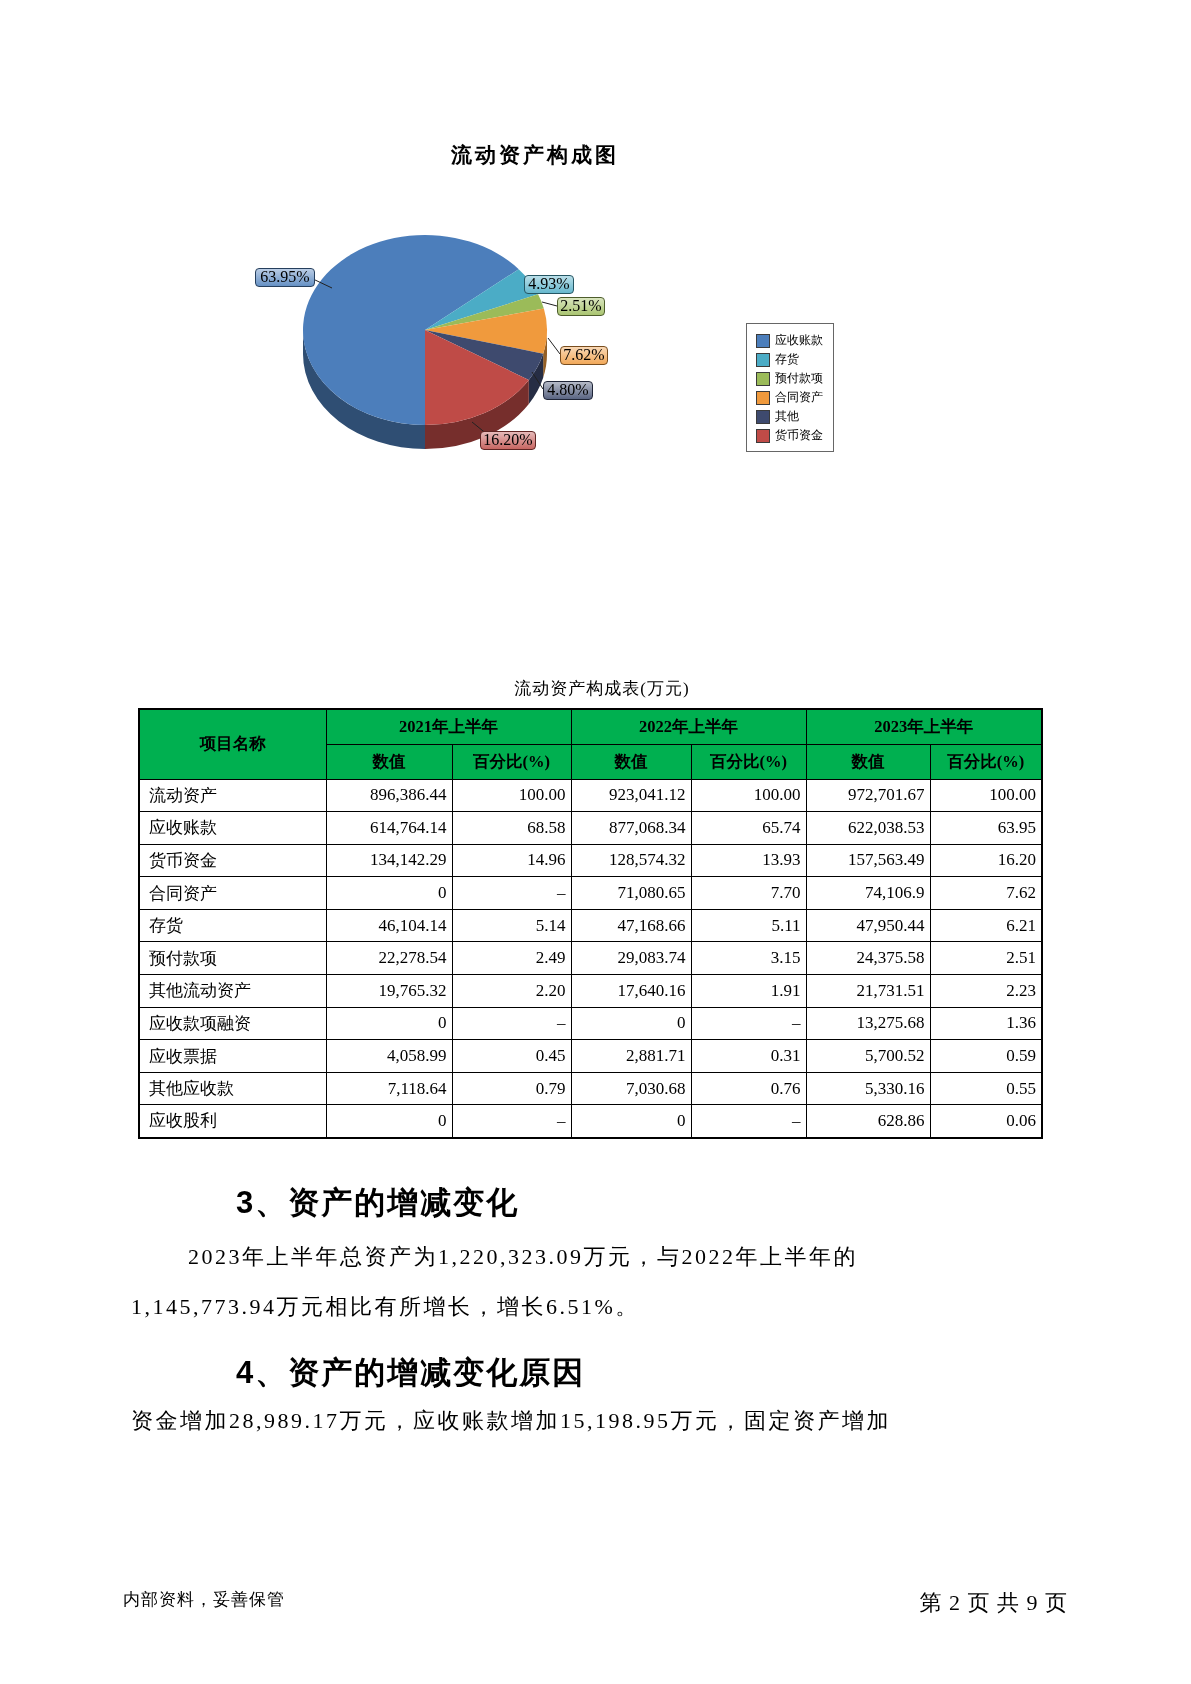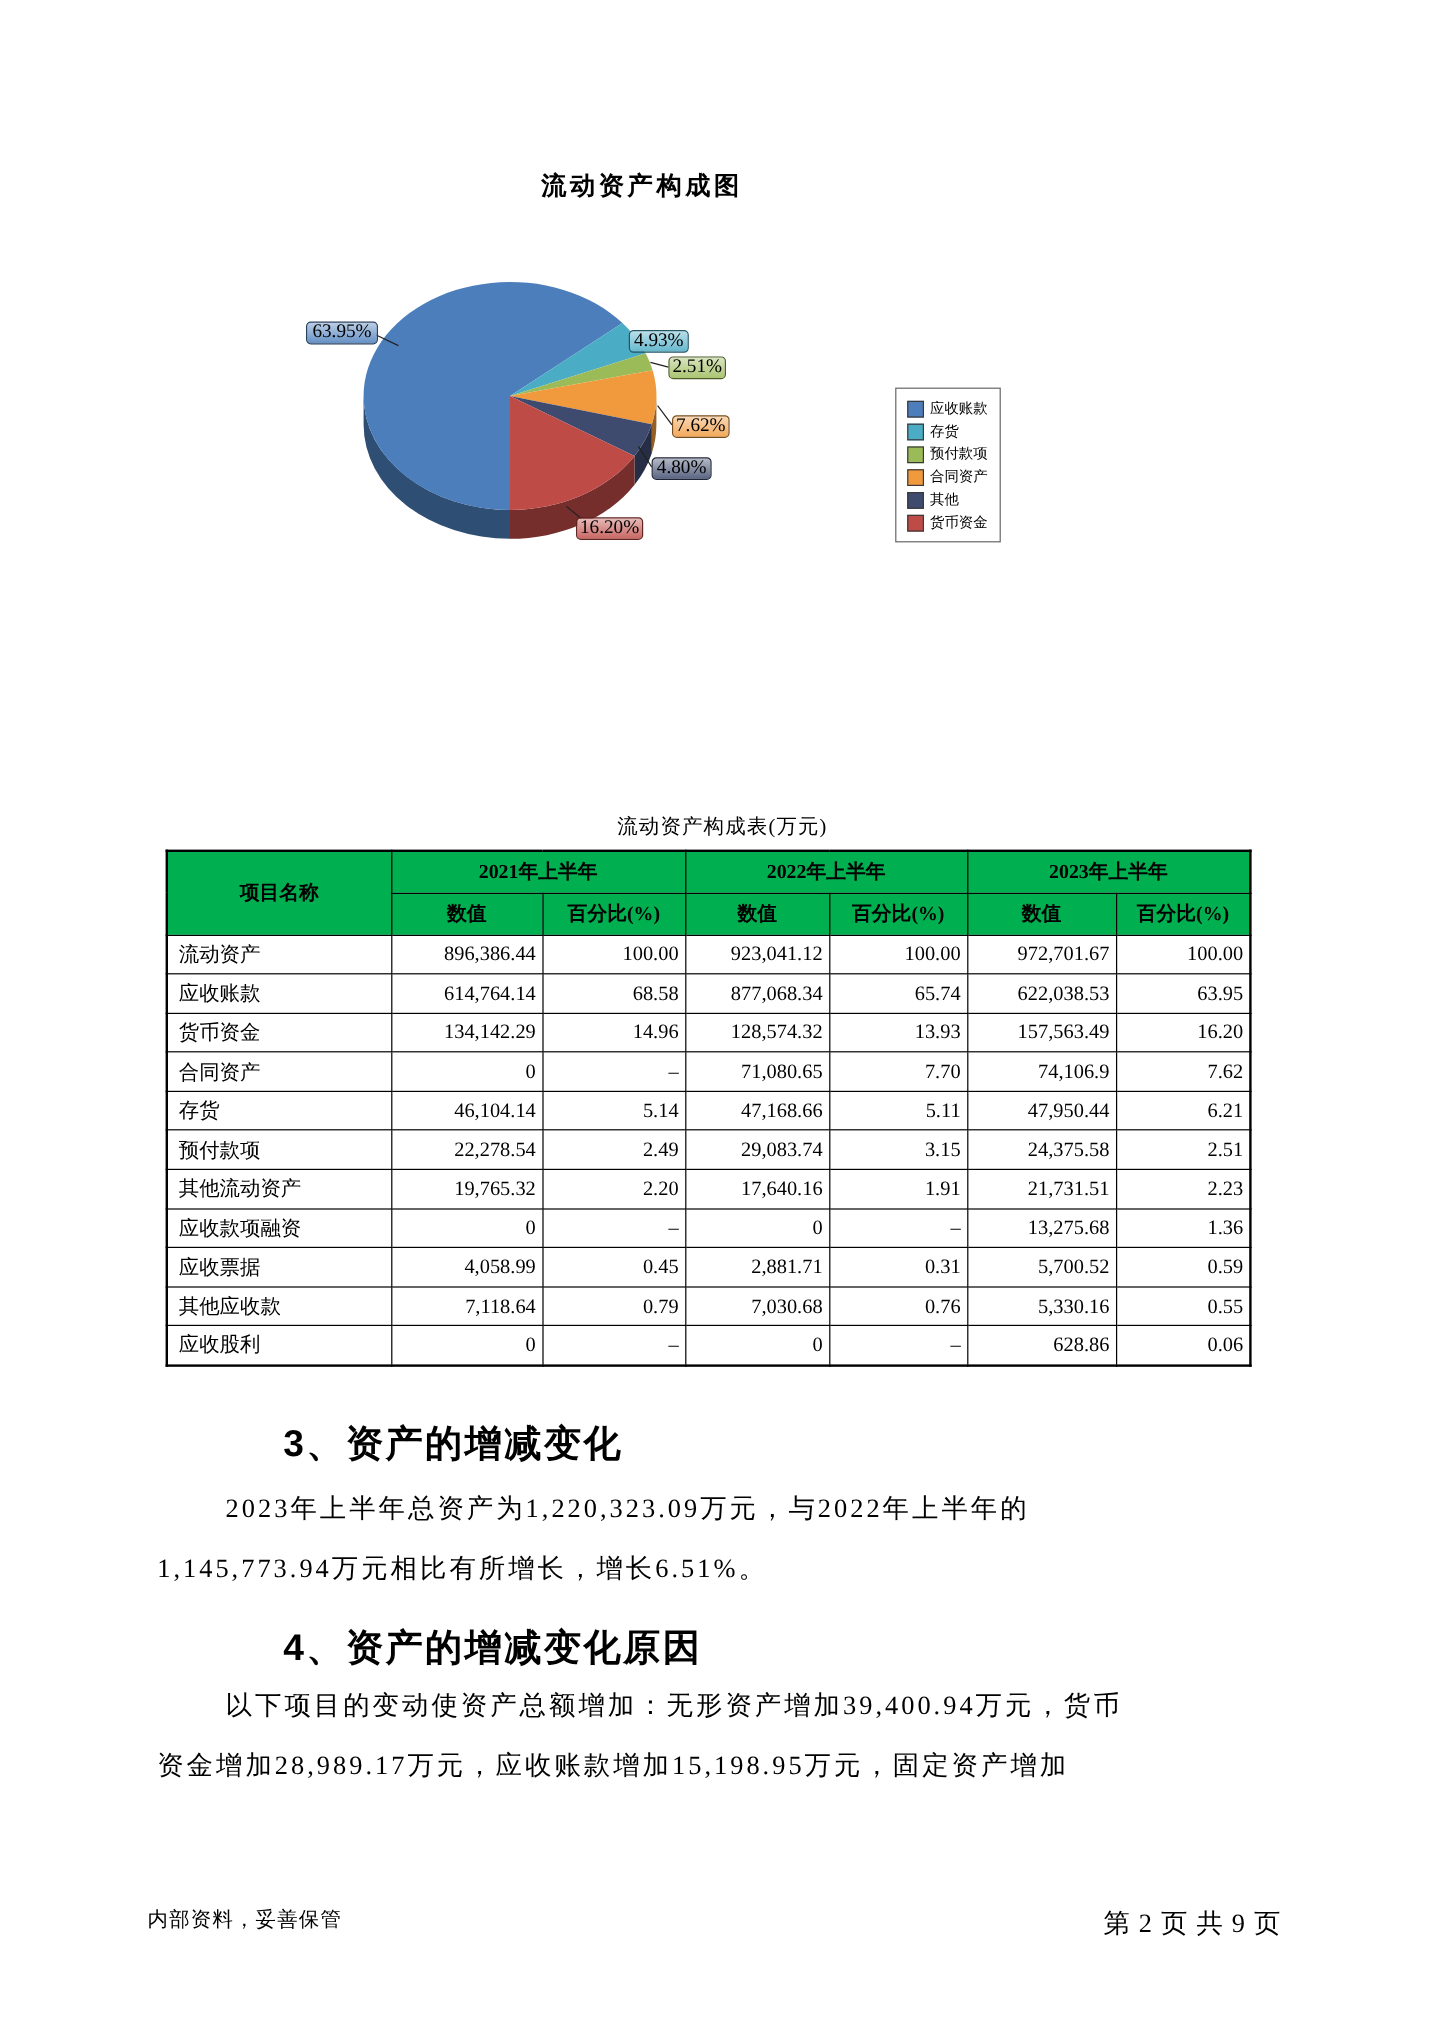--- a/index.html
+++ b/index.html
@@ -253,18 +253,17 @@
 </table>
 
 <div class="abs sec-heading" style="top:1182px">3、资产的增减变化</div>
 <div class="abs para" style="top:1240px" id="para-0">
     <div class="line indent">2023年上半年总资产为1,220,323.09万元，与2022年上半年的</div>
     <div class="line">1,145,773.94万元相比有所增长，增长6.51%。</div>
   </div>
 
 <div class="abs sec-heading" style="top:1352px">4、资产的增减变化原因</div>
 <div class="abs para" style="top:1404px" id="para-1">
-    <div class="line indent">以下项目的变动使资产总额增加：无形资产增加39,400.94万元，货币</div>
     <div class="line">资金增加28,989.17万元，应收账款增加15,198.95万元，固定资产增加</div>
   </div>
 
 <div class="abs footer-left">内部资料，妥善保管</div>
 <div class="abs footer-right">第 2 页  共 9 页</div>
 
 </body></html>

